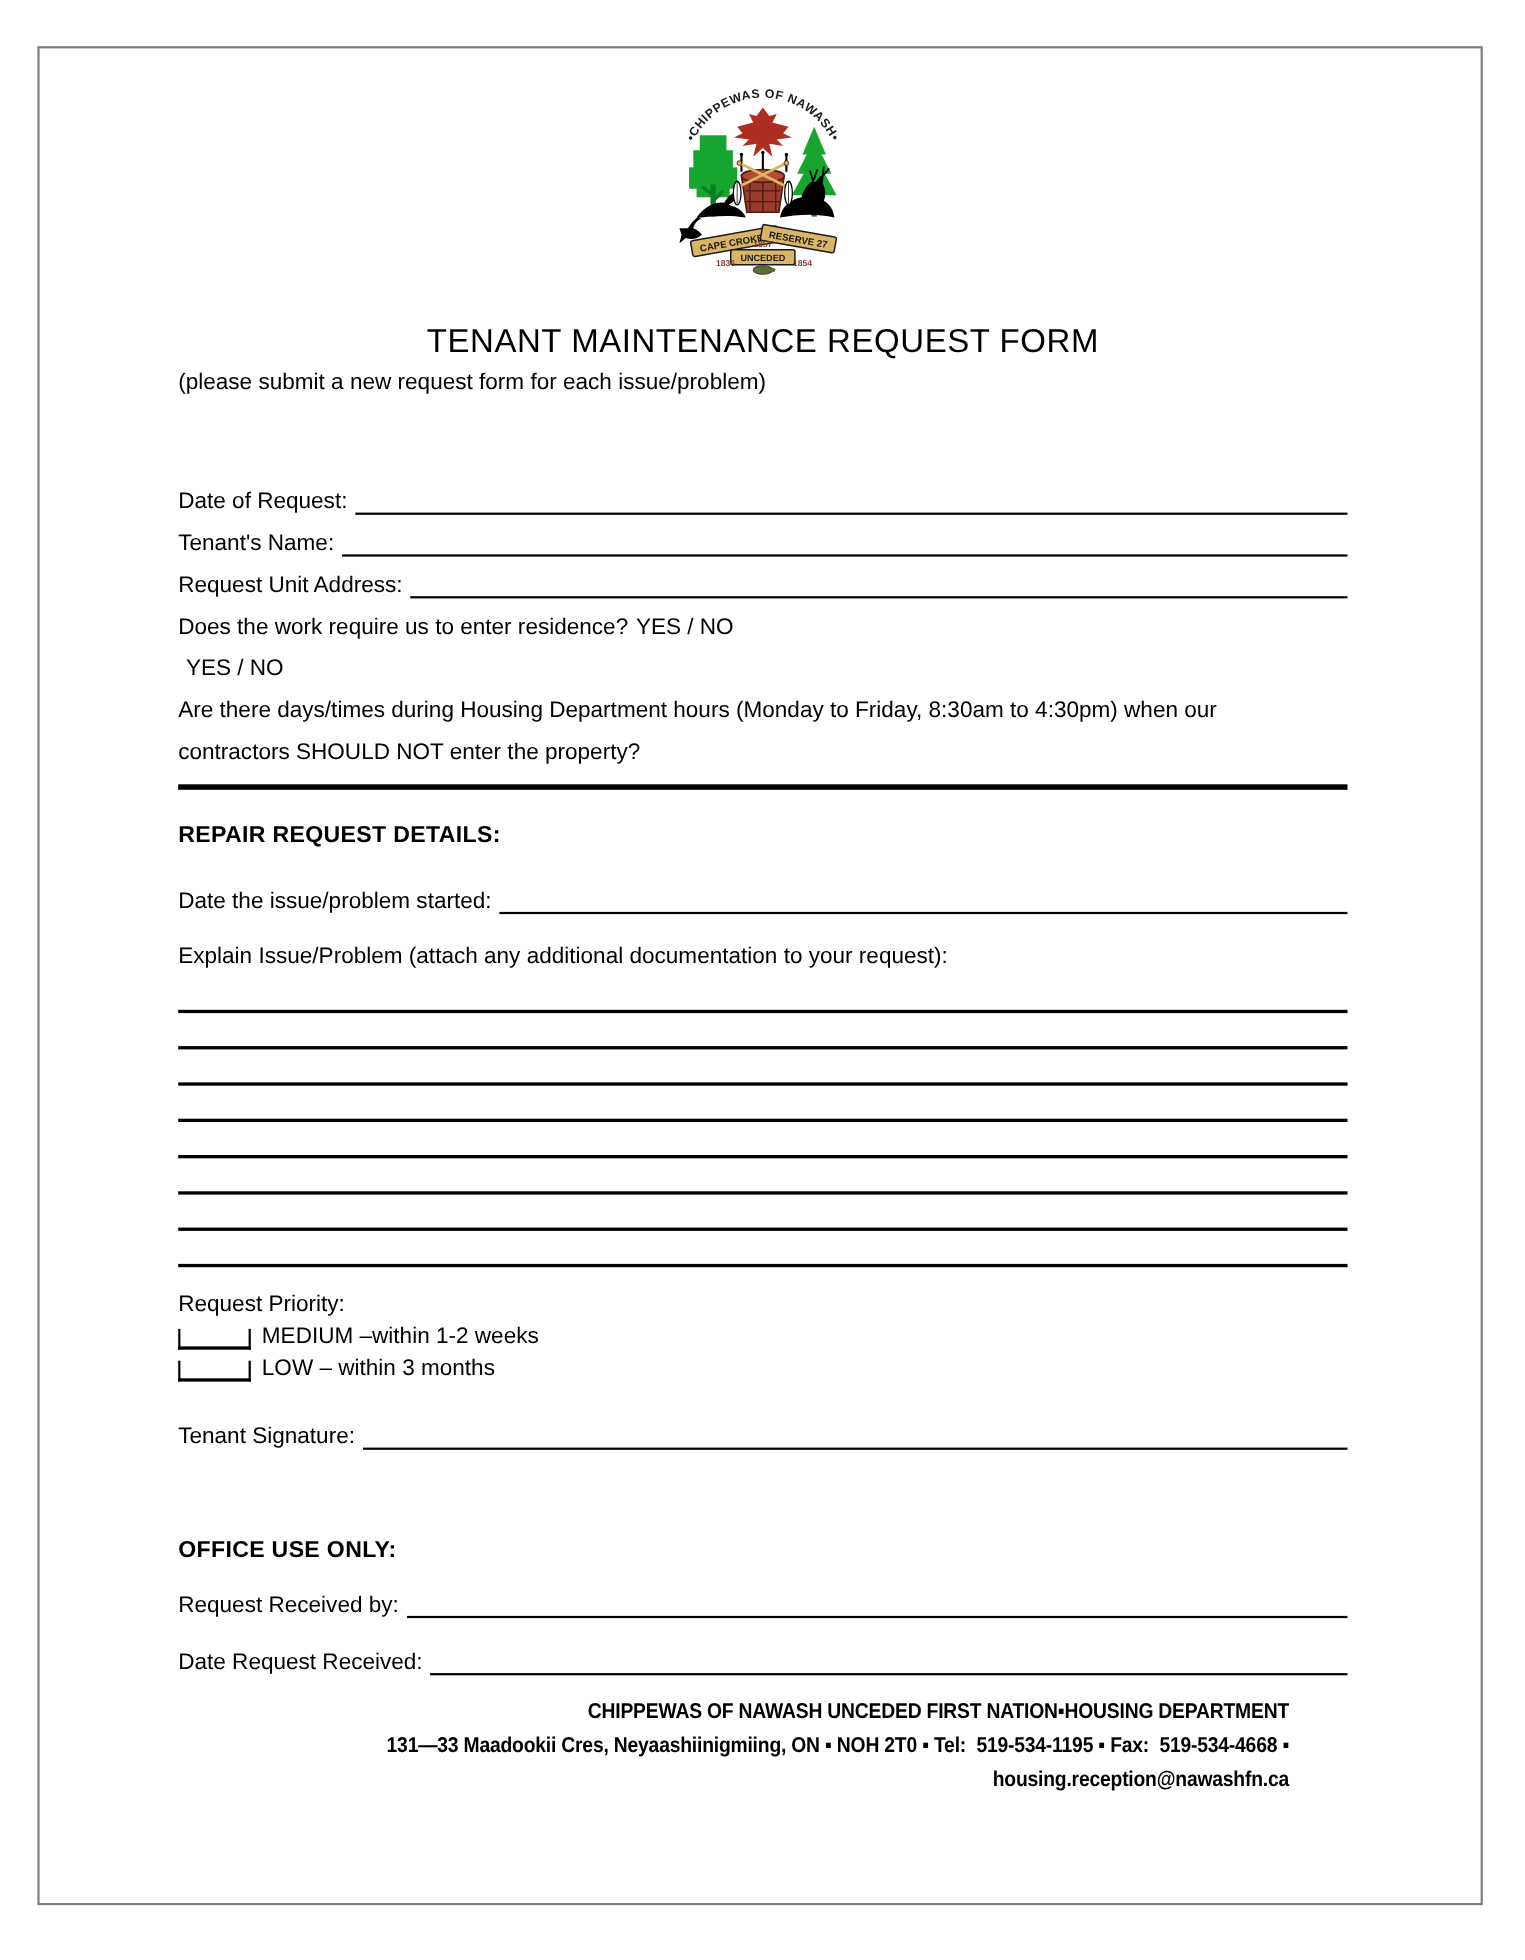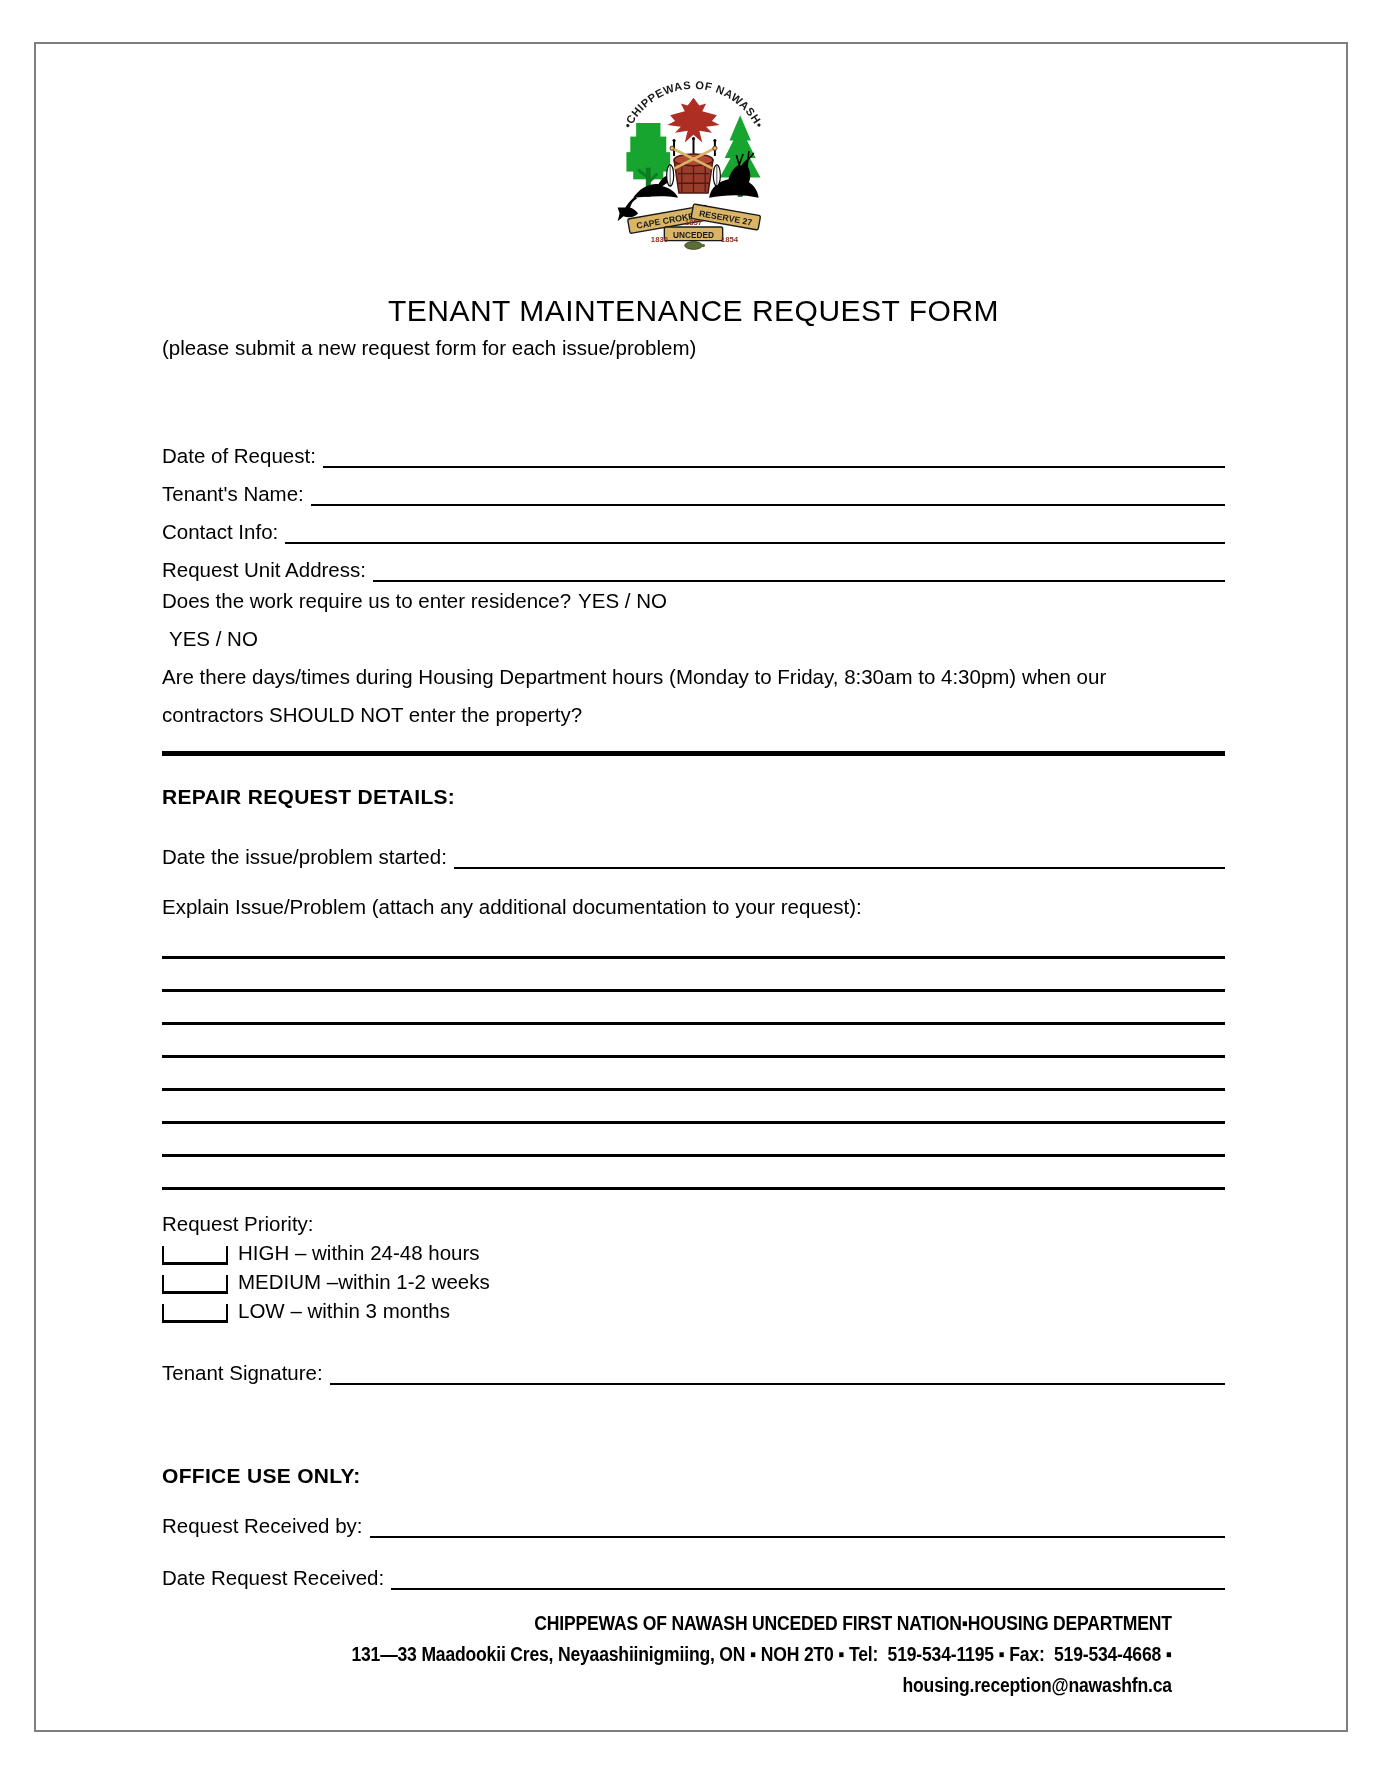--- a/index.html
+++ b/index.html
@@ -16,21 +16,21 @@
   .logo-wrap { text-align:center; margin-top:64px; height:186px; }
 
   .title { margin-top:44px; font-size:30px; text-align:center; letter-spacing:0.5px; line-height:34px; }
   .subtitle { margin-top:8px; font-size:20.5px; text-align:left; line-height:24px; }
 
   .fields-block { margin-top:70px; }
   .field-row { display:flex; align-items:flex-end; height:38px; font-size:20.5px; }
   .field-row .lbl { white-space:nowrap; }
   .field-row .line { flex:1; border-bottom:2px solid #000; margin-left:7px; align-self:stretch; }
 
-  .q-row { display:flex; align-items:center; height:38px; font-size:20.5px; }
+  .q-row { display:flex; align-items:flex-end; height:38px; font-size:20.5px; }
   .q-row .lbl { white-space:nowrap; }
   .yesno { margin-left:7px; white-space:nowrap; }
 
   .divider { margin-top:17px; height:5px; background:#000; }
 
   .section-heading { margin-top:28px; font-size:21px; font-weight:bold; line-height:25px; letter-spacing:0.3px; }
 
   .date-started-row { margin-top:22px; }
   .explain-label { margin-top:26px; font-size:20.5px; line-height:24px; }
 
@@ -151,24 +151,20 @@
     <div class="fields-block">
       <div class="field-row">
         <span class="lbl">Date of Request:</span>
         <span class="line"></span>
       </div>
       <div class="field-row">
         <span class="lbl">Tenant's Name:</span>
         <span class="line"></span>
       </div>
       <div class="field-row">
-        <span class="lbl">Contact Info:</span>
-        <span class="line"></span>
-      </div>
-      <div class="field-row">
         <span class="lbl">Request Unit Address:</span>
         <span class="line"></span>
       </div>
 
       <div class="q-row">
         <span class="lbl">Does the work require us to enter residence?</span>
         <span class="yesno">YES / NO</span>
       </div>
       <div class="q-row">
         <span class="yesno">YES / NO</span>
@@ -199,24 +195,20 @@
         <div class="blank-line"></div>
         <div class="blank-line"></div>
         <div class="blank-line"></div>
         <div class="blank-line"></div>
         <div class="blank-line"></div>
         <div class="blank-line"></div>
       </div>
 
     <div class="priority-label">Request Priority:</div>
 
-    <div class="priority-row">
-      <span class="priority-box"></span>
-      <span>HIGH – within 24-48 hours</span>
-    </div>
     <div class="priority-row">
       <span class="priority-box"></span>
       <span>MEDIUM –within 1-2 weeks</span>
     </div>
     <div class="priority-row">
       <span class="priority-box"></span>
       <span>LOW – within 3 months</span>
     </div>
 
     <div class="field-row signature-row">

